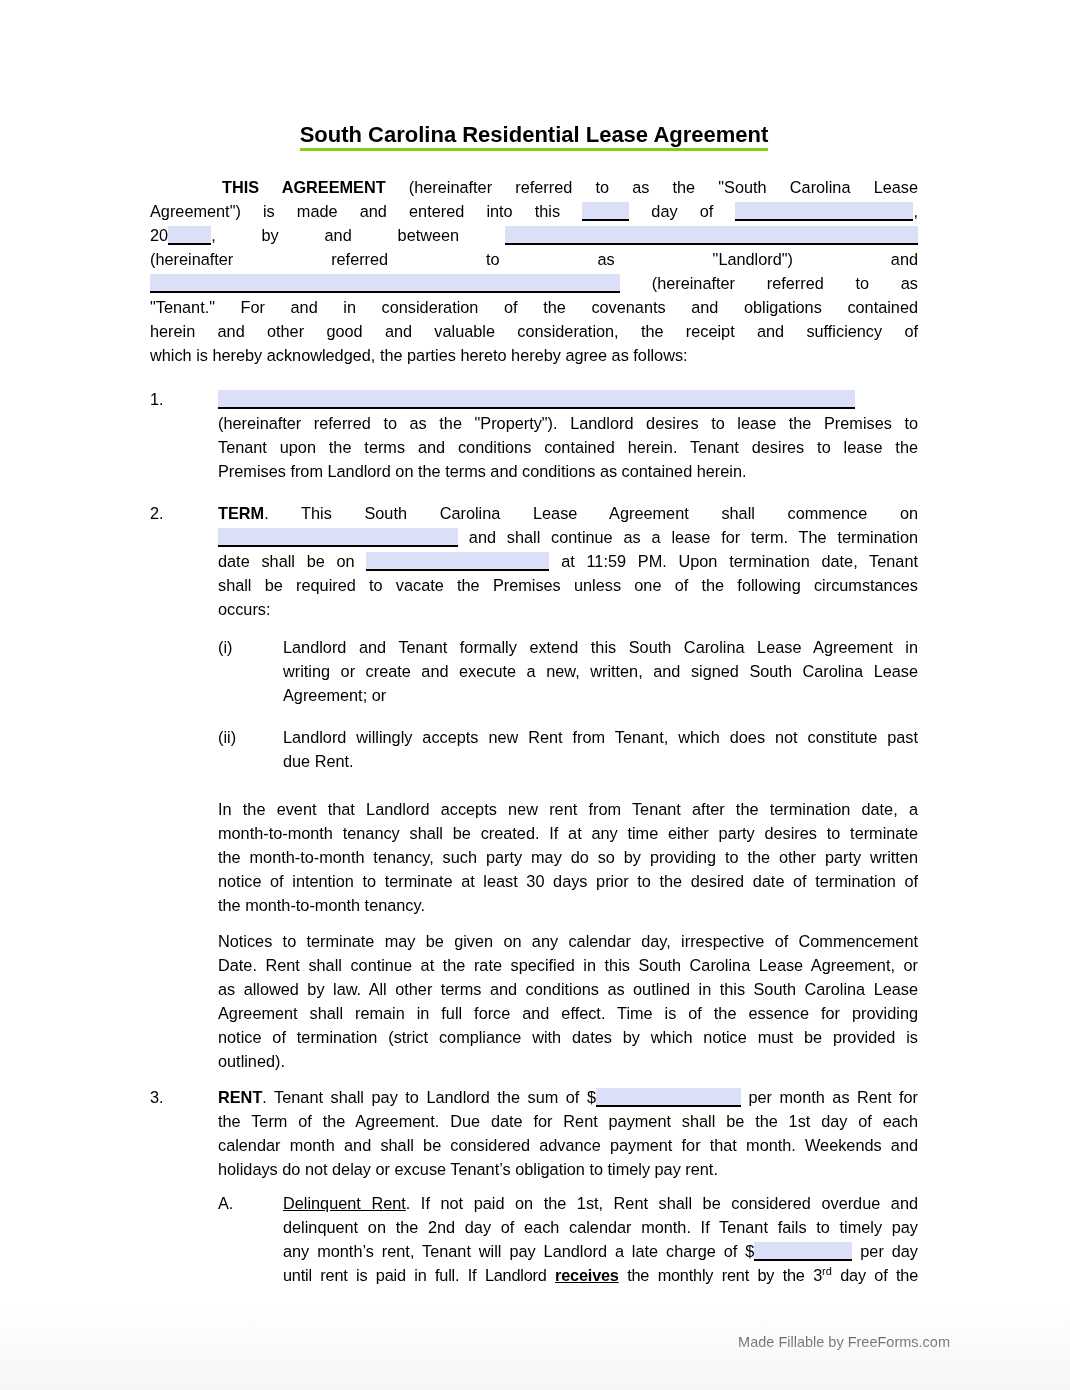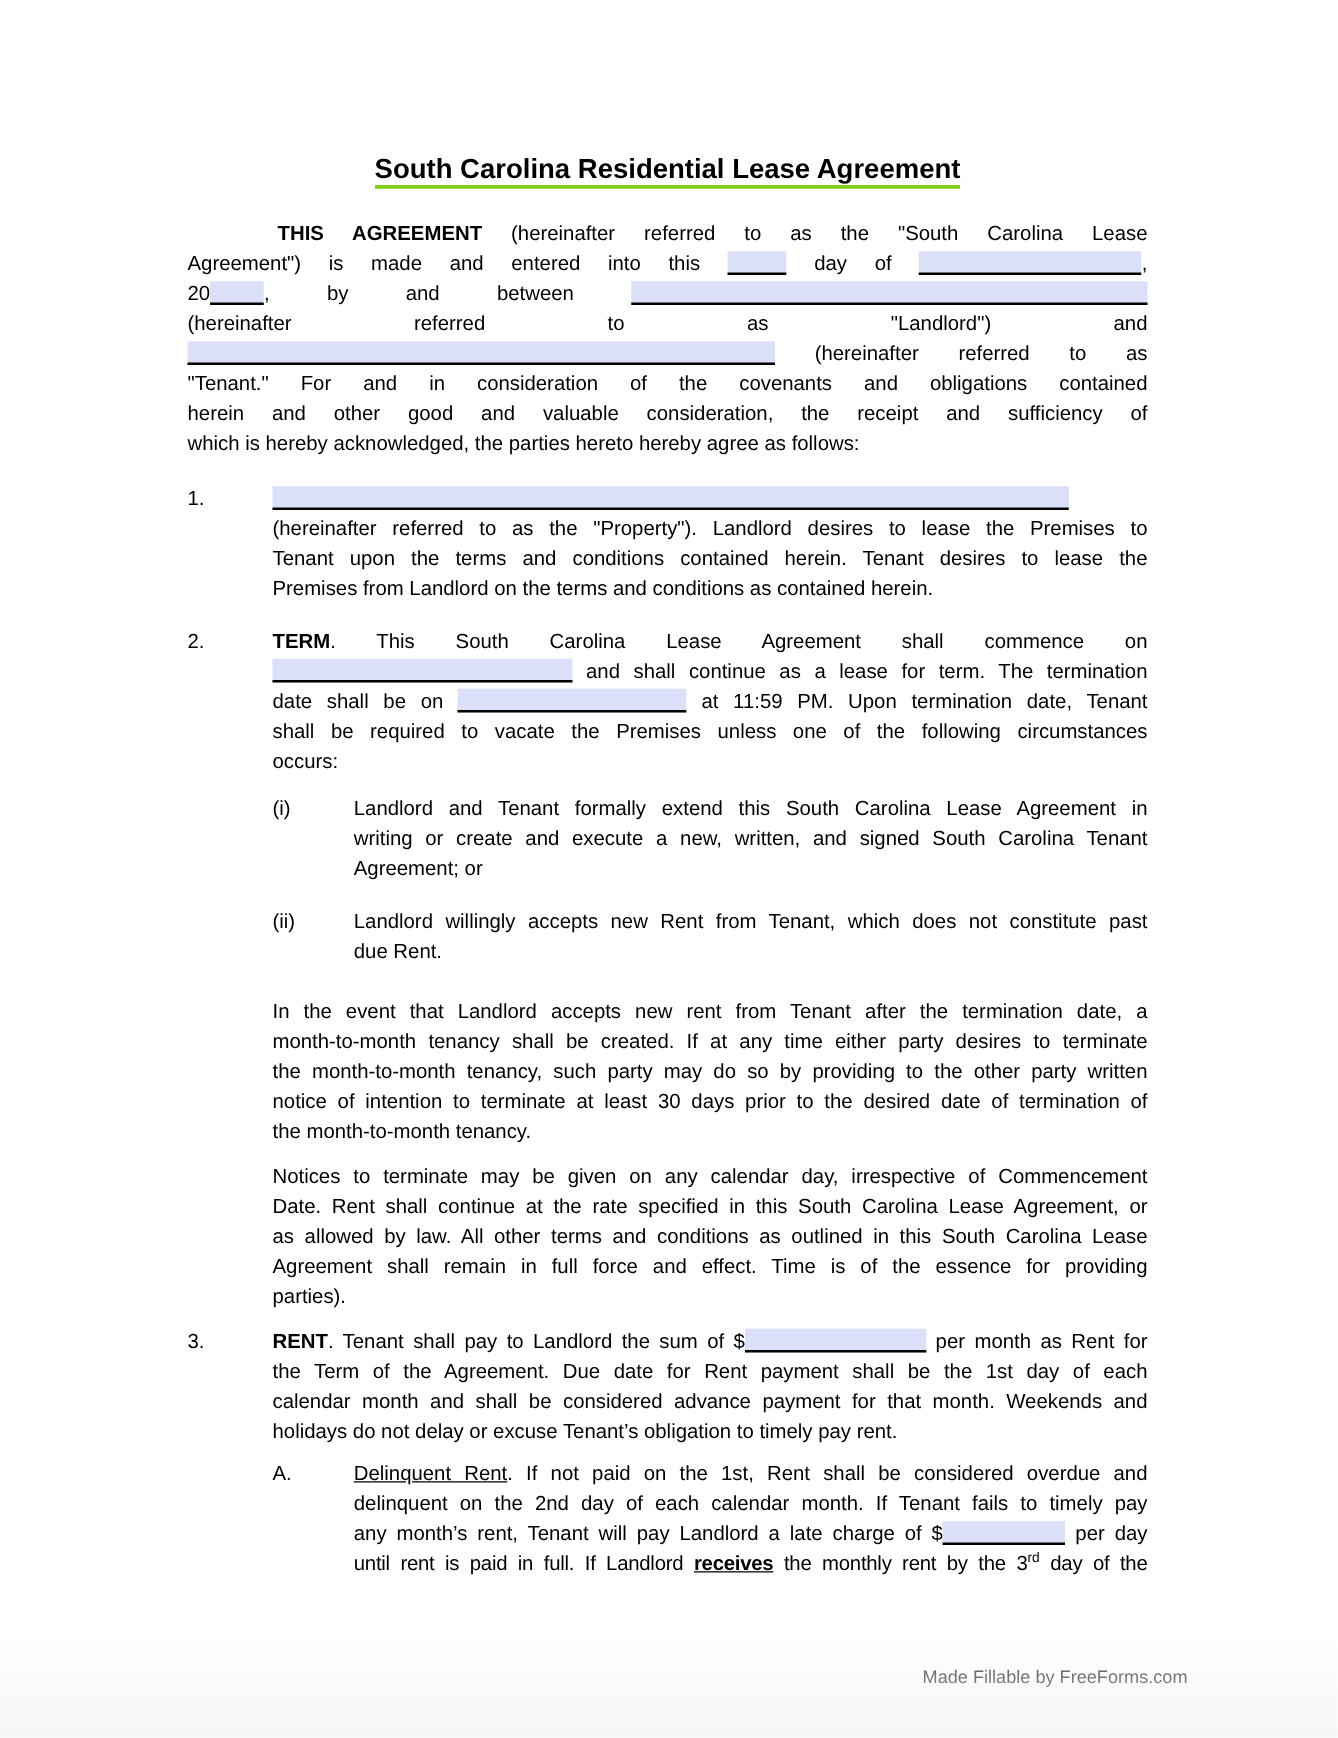--- a/index.html
+++ b/index.html
@@ -105,21 +105,21 @@
             <div class="line"><span class="field" style="width: 240px;"></span><span> and shall continue as a lease for term. The termination</span></div>
             <div class="line"><span>date shall be on </span><span class="field" style="width: 183px;"></span><span> at 11:59 PM. Upon termination date, Tenant</span></div>
             <div class="line"><span>shall be required to vacate the Premises unless one of the following circumstances</span></div>
             <div class="line ns"><span>occurs:</span></div>
           </div>
         </div>
         <div class="block with-marker item" data-block="term-i">
           <span class="marker">(i)</span>
           <div class="body">
             <div class="line"><span>Landlord and Tenant formally extend this South Carolina Lease Agreement in</span></div>
-            <div class="line"><span>writing or create and execute a new, written, and signed South Carolina Tenant</span></div>
+            <div class="line"><span>writing or create and execute a new, written, and signed South Carolina Lease</span></div>
             <div class="line ns"><span>Agreement; or</span></div>
           </div>
         </div>
         <div class="block with-marker item" data-block="term-ii">
           <span class="marker">(ii)</span>
           <div class="body">
             <div class="line"><span>Landlord willingly accepts new Rent from Tenant, which does not constitute past</span></div>
             <div class="line ns"><span>due Rent.</span></div>
           </div>
         </div>
@@ -128,21 +128,22 @@
           <div class="line"><span>month-to-month tenancy shall be created. If at any time either party desires to terminate</span></div>
           <div class="line"><span>the month-to-month tenancy, such party may do so by providing to the other party written</span></div>
           <div class="line"><span>notice of intention to terminate at least 30 days prior to the desired date of termination of</span></div>
           <div class="line ns"><span>the month-to-month tenancy.</span></div>
         </div>
         <div class="block indent" data-block="notices">
           <div class="line"><span>Notices to terminate may be given on any calendar day, irrespective of Commencement</span></div>
           <div class="line"><span>Date. Rent shall continue at the rate specified in this South Carolina Lease Agreement, or</span></div>
           <div class="line"><span>as allowed by law. All other terms and conditions as outlined in this South Carolina Lease</span></div>
           <div class="line"><span>Agreement shall remain in full force and effect. Time is of the essence for providing</span></div>
-          <div class="line ns"><span>parties).</span></div>
+          <div class="line"><span>notice of termination (strict compliance with dates by which notice must be provided is</span></div>
+          <div class="line ns"><span>outlined).</span></div>
         </div>
         <div class="block with-marker" data-block="rent">
           <span class="marker">3.</span>
           <div class="body">
             <div class="line"><span class="b">RENT</span><span>. Tenant shall pay to Landlord the sum of $</span><span class="field" style="width: 145px;"></span><span> per month as Rent for</span></div>
             <div class="line"><span>the Term of the Agreement. Due date for Rent payment shall be the 1st day of each</span></div>
             <div class="line"><span>calendar month and shall be considered advance payment for that month. Weekends and</span></div>
             <div class="line ns"><span>holidays do not delay or excuse Tenant’s obligation to timely pay rent.</span></div>
           </div>
         </div>

